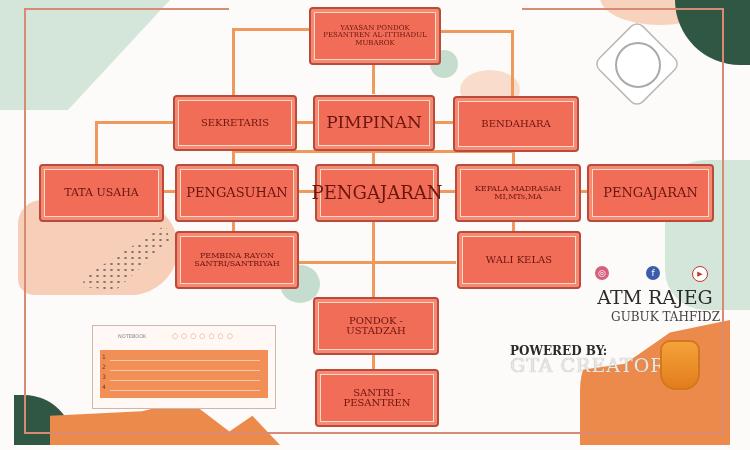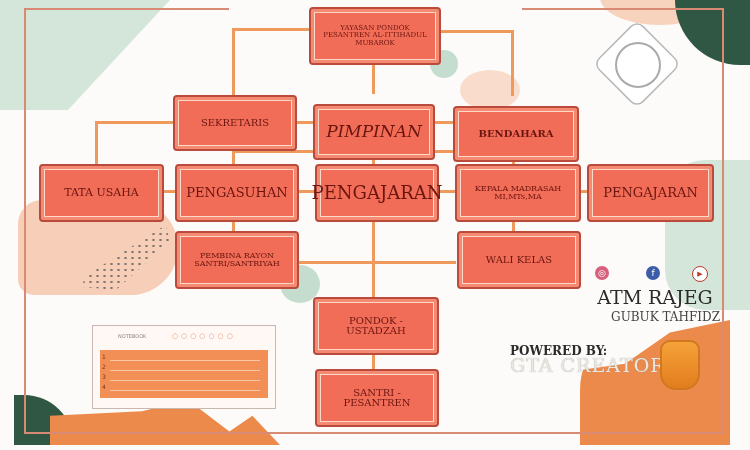--- a/index.html
+++ b/index.html
@@ -101,24 +101,24 @@
 
   <div class="abs logo"></div>
   <div class="abs logo-inner"></div>
 
   <div class="box" style="left:309px;top:7px;width:128px;height:54px;">
     <span class="xs">YAYASAN PONDOK PESANTREN AL-ITTIHADUL MUBAROK</span>
   </div>
   <div class="box" style="left:173px;top:95px;width:120px;height:52px;">
     <span class="md">SEKRETARIS</span>
   </div>
-  <div class="box" style="left:313px;top:104px;width:118px;height:52px;font-style:italic;">
+  <div class="box" style="left:313px;top:95px;width:118px;height:52px;">
     <span class="lg">PIMPINAN</span>
   </div>
-  <div class="box" style="left:453px;top:106px;width:122px;height:52px;font-weight:bold;">
+  <div class="box" style="left:453px;top:96px;width:122px;height:52px;">
     <span class="md">BENDAHARA</span>
   </div>
 
   <div class="box" style="left:39px;top:164px;width:121px;height:54px;">
     <span class="sm">TATA USAHA</span>
   </div>
   <div class="box" style="left:175px;top:164px;width:120px;height:54px;">
     <span class="sm" style="font-size:13px">PENGASUHAN</span>
   </div>
   <div class="box" style="left:315px;top:164px;width:120px;height:54px;">

